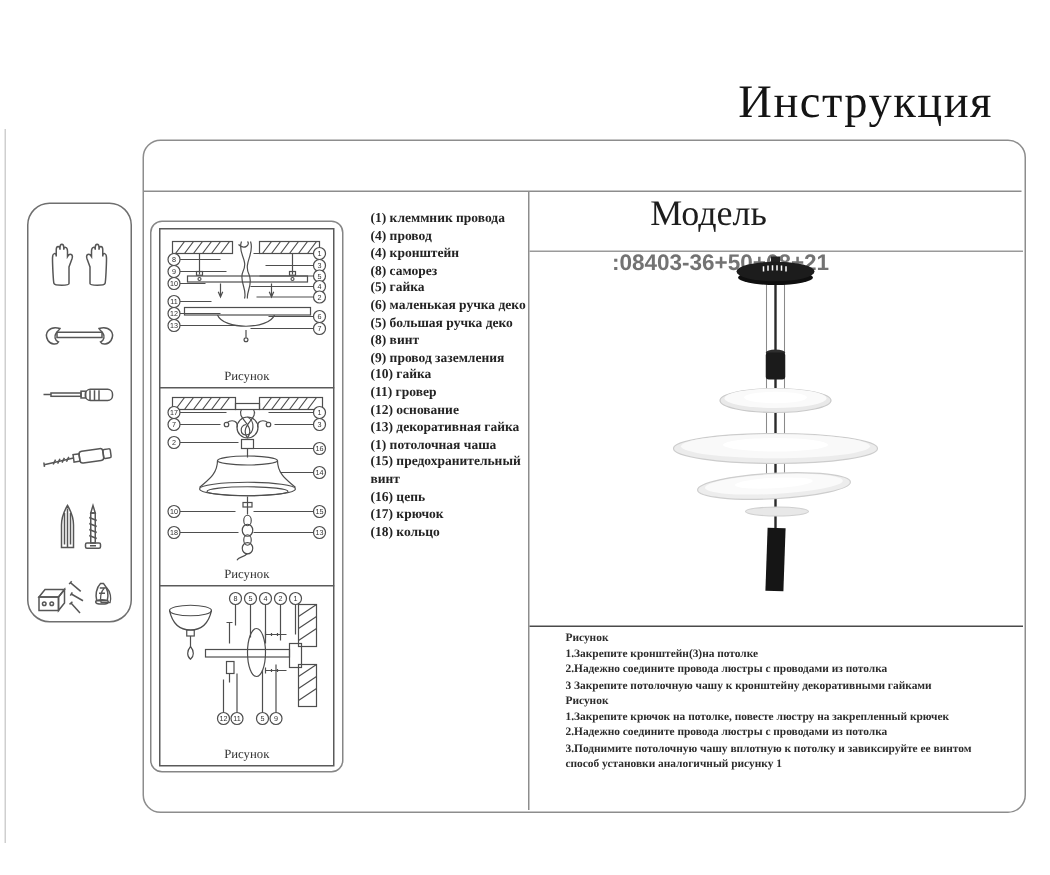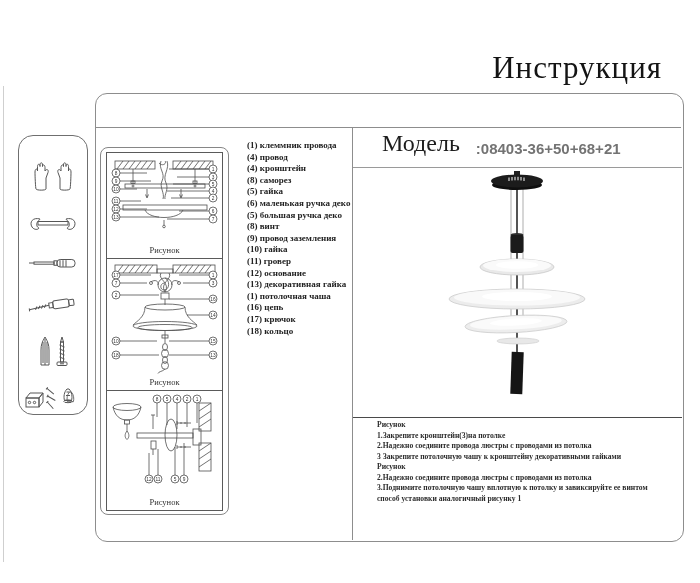--- a/index.html
+++ b/index.html
@@ -4,21 +4,21 @@
 <style>
   html,body{margin:0;padding:0;background:#fff;}
   .page{position:relative;width:700px;height:562px;background:#ffffff;overflow:hidden;
         font-family:"Liberation Serif",serif;color:#1d1d1d;text-decoration:underline;}
   .edge-line{position:absolute;left:3px;top:86px;width:1px;height:497px;background:#cfcfcf;}
   .title{position:absolute;top:50px;right:38px;font-size:31px;letter-spacing:1px;color:#141414;}
   .main-box{position:absolute;left:95px;top:93px;width:587px;height:447px;
             border:1px solid #8d8d8d;border-radius:12px;}
   .hline{position:absolute;height:1px;background:#8d8d8d;}
   .vline{position:absolute;width:1px;background:#8d8d8d;}
-  .model-row{position:absolute;left:382px;top:130px;display:flex;align-items:center;}
+  .model-row{position:absolute;left:392px;top:130px;display:flex;align-items:center;flex-direction:column;}
   .model-label{font-size:24px;color:#1d1d1d;}
   .model-value{font-family:"Liberation Sans",sans-serif;font-weight:bold;font-size:15px;
                margin-top:10px;margin-left:16px;color:#737373;}
   .tools-box{position:absolute;left:18px;top:135px;width:68px;height:278px;
              border:1.5px solid #6f6f6f;border-radius:15px;}
   .tool{position:absolute;left:0;width:100%;display:flex;justify-content:center;}
   .tool svg{display:block;}
   .tool path,.tool rect,.tool line,.tool circle,.tool ellipse{stroke:#565656;stroke-width:1;fill:none;}
   .figures-box{position:absolute;left:100px;top:147px;width:127px;height:366px;
                border:1px solid #868686;border-radius:8px;}
@@ -347,20 +347,21 @@
     <div class="part">(5) гайка</div>
     <div class="part">(6) маленькая ручка деко</div>
     <div class="part">(5) большая ручка деко</div>
     <div class="part">(8) винт</div>
     <div class="part">(9) провод заземления</div>
     <div class="part">(10) гайка</div>
     <div class="part">(11) гровер</div>
     <div class="part">(12) основание</div>
     <div class="part">(13) декоративная гайка</div>
     <div class="part">(1) потолочная чаша</div>
+    <div class="part">(15) предохранительный винт</div>
     <div class="part">(16) цепь</div>
     <div class="part">(17) крючок</div>
     <div class="part">(18) кольцо</div>
   </div>
 
   <div class="lamp">
     <svg width="180" height="240" viewBox="0 0 180 240">
       <line x1="86" y1="20" x2="86" y2="156" stroke="#8a8a8a" stroke-width=".7"></line>
       <line x1="98" y1="20" x2="98" y2="150" stroke="#8a8a8a" stroke-width=".7"></line>
       <line x1="92" y1="20" x2="92" y2="186" stroke="#2a2a2a" stroke-width="1.6"></line>
@@ -387,17 +388,18 @@
       </g>
     </svg>
   </div>
 
   <div class="instructions">
     <div class="instr">Рисунок</div>
     <div class="instr">1.Закрепите кронштейн(3)на потолке</div>
     <div class="instr">2.Надежно соедините провода люстры с проводами из потолка</div>
     <div class="instr">3 Закрепите потолочную чашу к кронштейну декоративными гайками</div>
     <div class="instr">Рисунок</div>
+    <div class="instr">1.Закрепите крючок на потолке, повесте люстру на закрепленный крючек</div>
     <div class="instr">2.Надежно соедините провода люстры с проводами из потолка</div>
     <div class="instr">3.Поднимите потолочную чашу вплотную к потолку и завиксируйте ее винтом</div>
     <div class="instr">способ установки аналогичный рисунку 1</div>
   </div>
 </div>
 
 </body></html>

